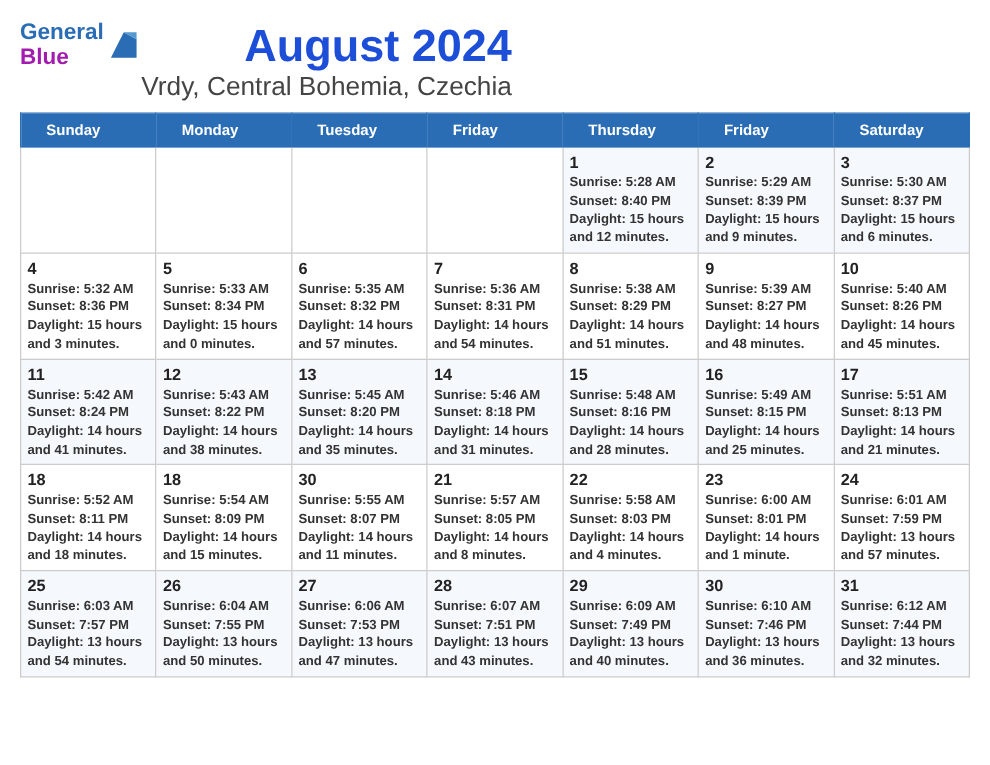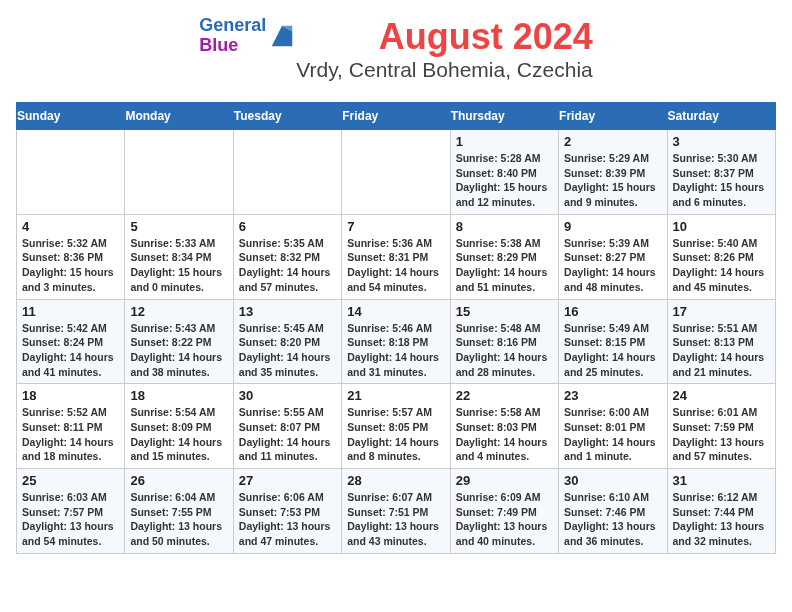--- a/index.html
+++ b/index.html
@@ -5,23 +5,23 @@
     * { box-sizing: border-box; margin: 0; padding: 0; }
     body {
       font-family: Arial, sans-serif;
       background: #fff;
       width: 792px;
       min-height: 612px;
       padding: 16px;
     }
     .header {
       display: flex;
-      justify-content: center;
+      justify-content: flex-start;
       align-items: flex-start;
-      margin-bottom: 20px;
+      margin-bottom: 8px;
     }
     .logo {
       display: flex;
       align-items: center;
       gap: 0;
     }
     .logo-text {
       font-size: 18px;
       font-weight: bold;
       color: #1a1a2e;
@@ -34,35 +34,35 @@
       width: 28px;
       height: 28px;
       margin-left: 2px;
     }
     .title-block {
       text-align: right;
     }
     .month-year {
       font-size: 36px;
       font-weight: bold;
-      color: #ef4444;
+      color: #1d4ed8;
     }
     .location {
       font-size: 21px;
       color: #444;
     }
     table {
       width: 100%;
       border-collapse: collapse;
       font-size: 11px;
     }
     thead tr th {
       background-color: #2a6db5;
       color: #fff;
-      padding: 6px 0;
+      padding: 6px 20px;
       text-align: left;
       font-size: 12px;
       font-weight: bold;
       border: 1px solid #2a6db5;
     }
     tbody tr td {
       border: 1px solid #ccc;
       vertical-align: top;
       padding: 4px 5px;
       height: 80px;

